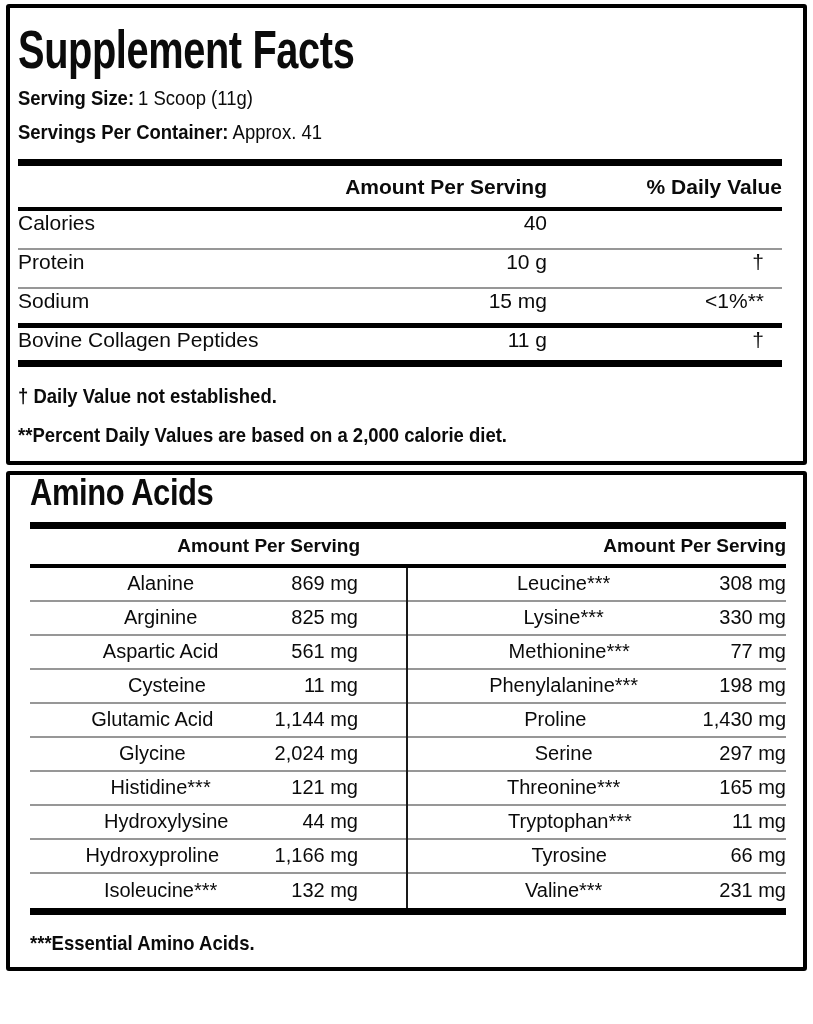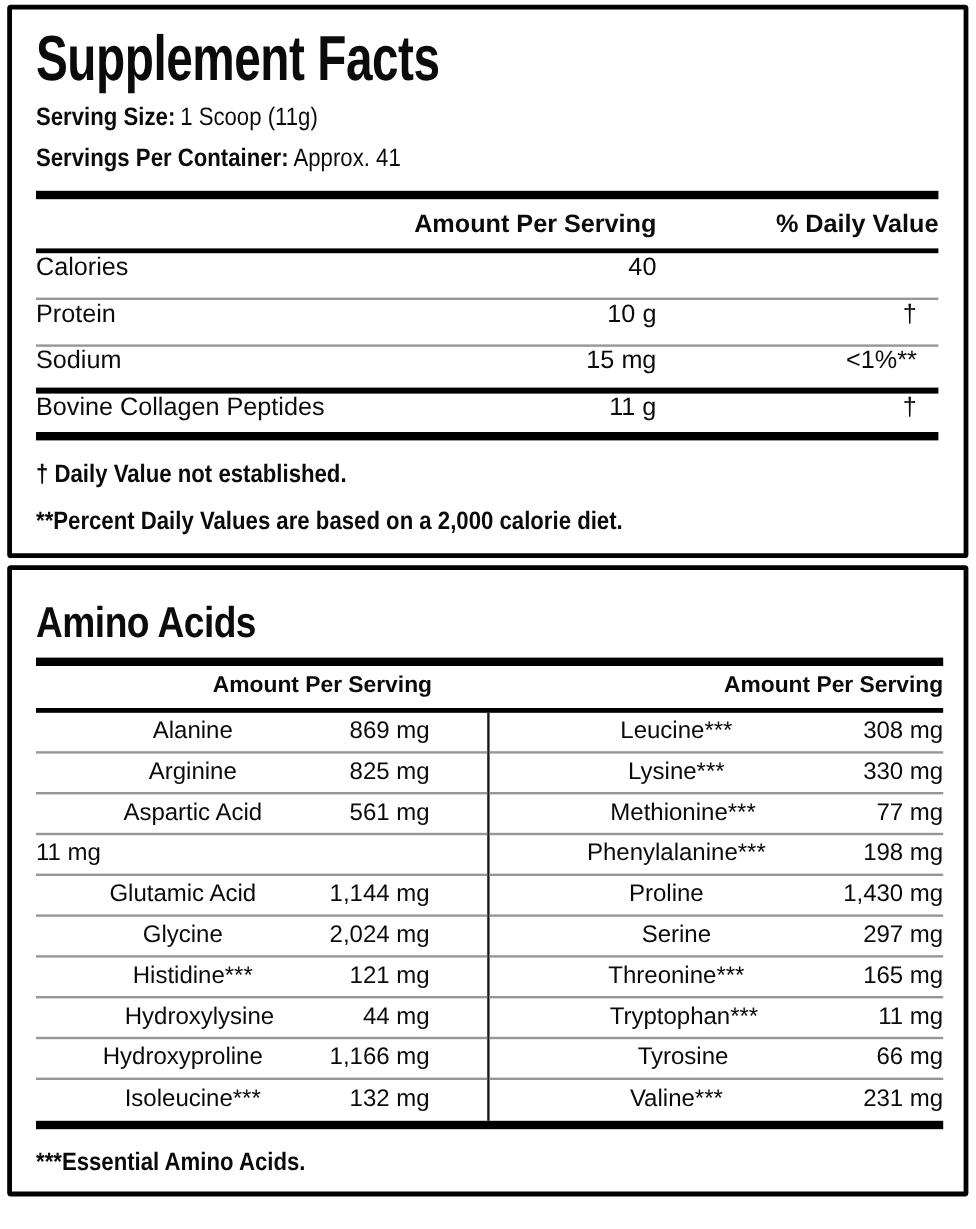--- a/index.html
+++ b/index.html
@@ -9,22 +9,22 @@
     color: #0b0b0b;
     font-family: "Liberation Sans", "DejaVu Sans", sans-serif;
     overflow: hidden;
   }
   .panel {
     margin: 0 6px;
     border: 4px solid #000;
     border-radius: 3px;
     background: #fff;
   }
-  .panel1 { margin-top: 4px; padding: 15px 21px 14px 20px; }
-  .panel2 { margin-top: 6px; padding: 26px 17px 12px 20px; }
+  .panel1 { margin-top: 4px; padding: 15px 21px 14px 8px; }
+  .panel2 { margin-top: 6px; padding: 0 17px 12px 20px; }
 
   
   .big-title {
     font-size: 53px; font-weight: bold; line-height: 1;
     letter-spacing: -0.5px; white-space: nowrap;
     transform: scaleX(0.75); transform-origin: 0 50%;
   }
   .mid-title {
     font-size: 36px; font-weight: bold; line-height: 1;
     letter-spacing: -0.5px; white-space: nowrap;
@@ -164,20 +164,21 @@
       </div>
       <div class="aa-row">
         <span class="aa-name">Arginine</span>
         <span class="aa-val">825 mg</span>
       </div>
       <div class="aa-row">
         <span class="aa-name">Aspartic Acid</span>
         <span class="aa-val">561 mg</span>
       </div>
       <div class="aa-row">
+        <span class="aa-name">Cysteine</span>
         <span class="aa-val">11 mg</span>
       </div>
       <div class="aa-row">
         <span class="aa-name">Glutamic Acid</span>
         <span class="aa-val">1,144 mg</span>
       </div>
       <div class="aa-row">
         <span class="aa-name">Glycine</span>
         <span class="aa-val">2,024 mg</span>
       </div>

